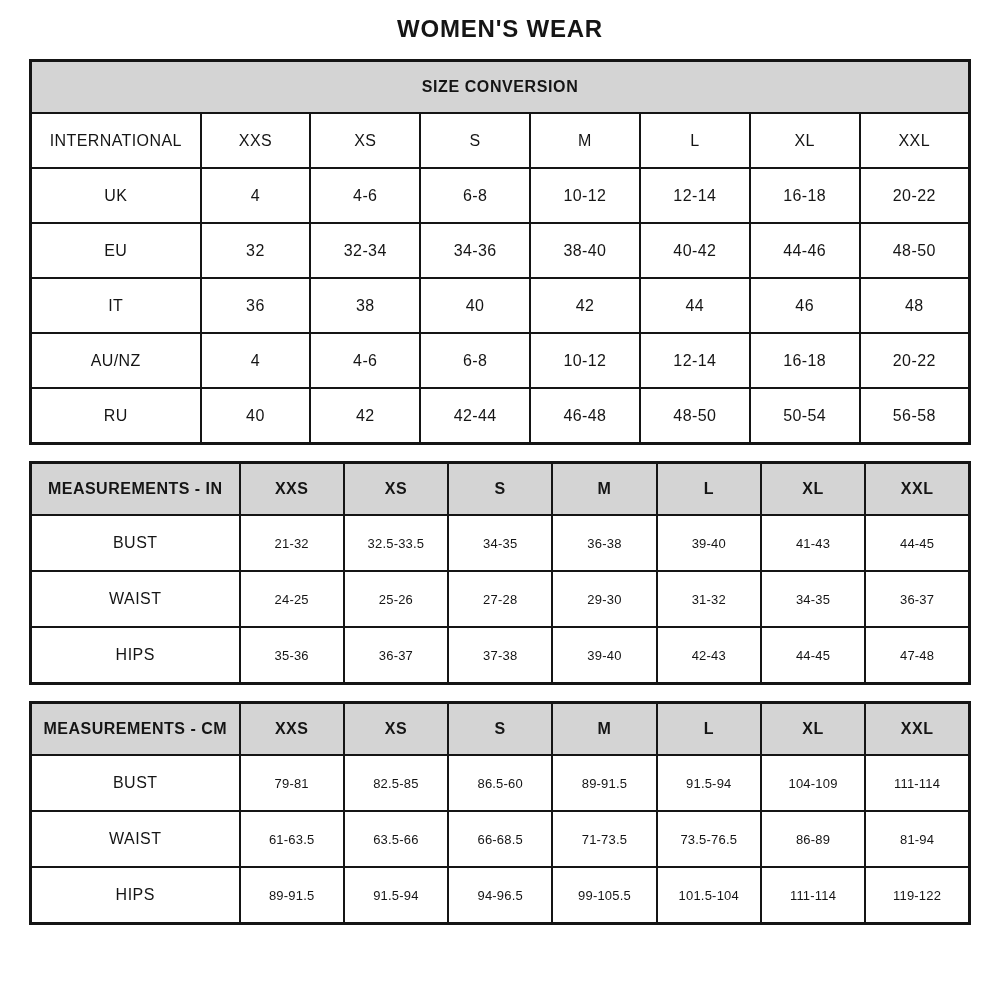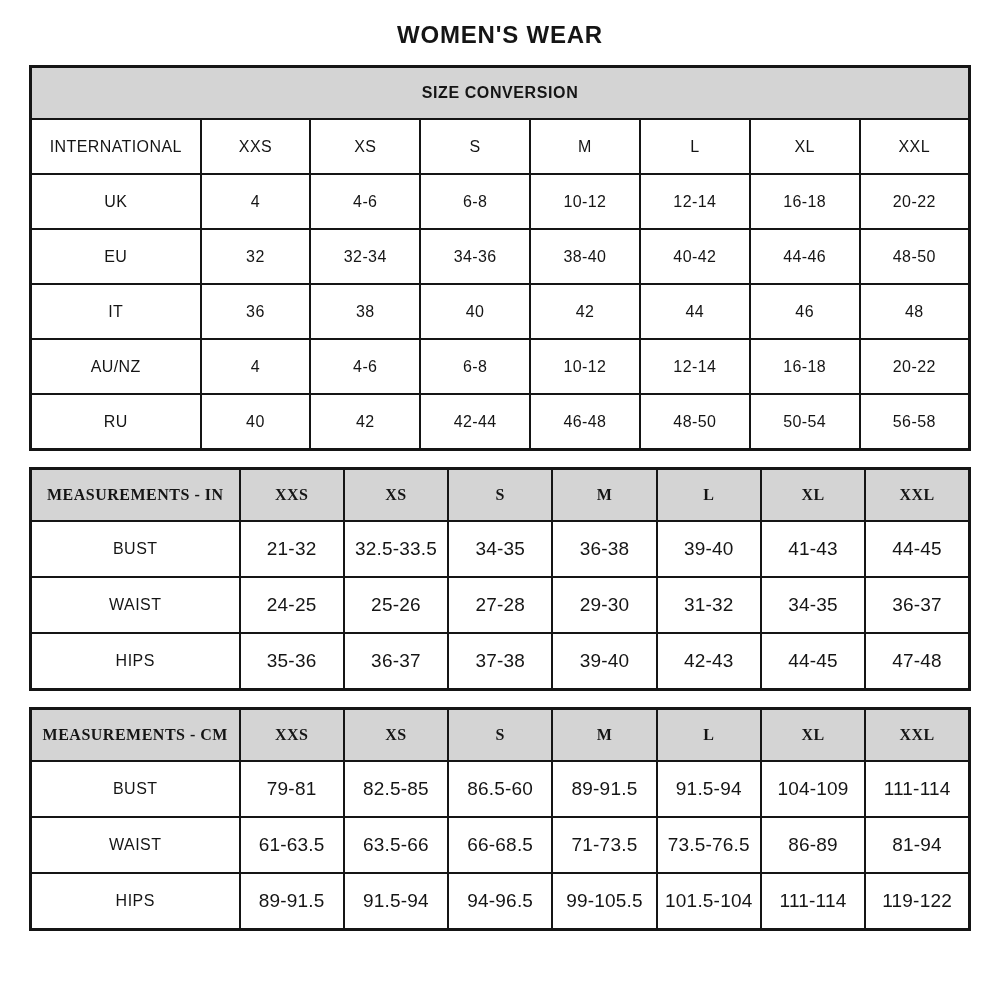--- a/index.html
+++ b/index.html
@@ -8,21 +8,21 @@
     --text:#151515;
     --page-bg:#ffffff;
   }
   html,body{margin:0;padding:0;}
   body{
     width:1000px;
     background:var(--page-bg);
     color:var(--text);
     font-family:"Liberation Sans", sans-serif;
   }
-  .page{width:942px;margin:0 auto;padding-top:14px;}
+  .page{width:942px;margin:0 auto;padding-top:8px;}
   .page-title{
     text-align:center;
     font-size:24px;
     font-weight:700;
     letter-spacing:0.8px;
     margin:7px 0 13px 0;
   }
   table{
     border-collapse:collapse;
     table-layout:fixed;
@@ -50,24 +50,23 @@
   }
   
   .meas-table col.c0{width:209px;}
   .meas-table td{height:54px;}
   .meas-table .head-cell{
     background:var(--header-bg);
     font-weight:700;
     font-size:16px;
     letter-spacing:0.5px;
     height:50px;
-    font-family:Liberation Serif, serif;
   }
   .meas-table .label-cell{font-size:16px;letter-spacing:0.5px;border-radius:17px;}
-  .meas-table .value-cell{font-size:19px;letter-spacing:0.2px;}
+  .meas-table .value-cell{font-size:13px;letter-spacing:0.2px;}
 </style>
 </head>
 <body>
 
 <div class="page">
 
   <h1 class="page-title">WOMEN'S WEAR</h1>
 
   <table class="size-table">
     <colgroup>

